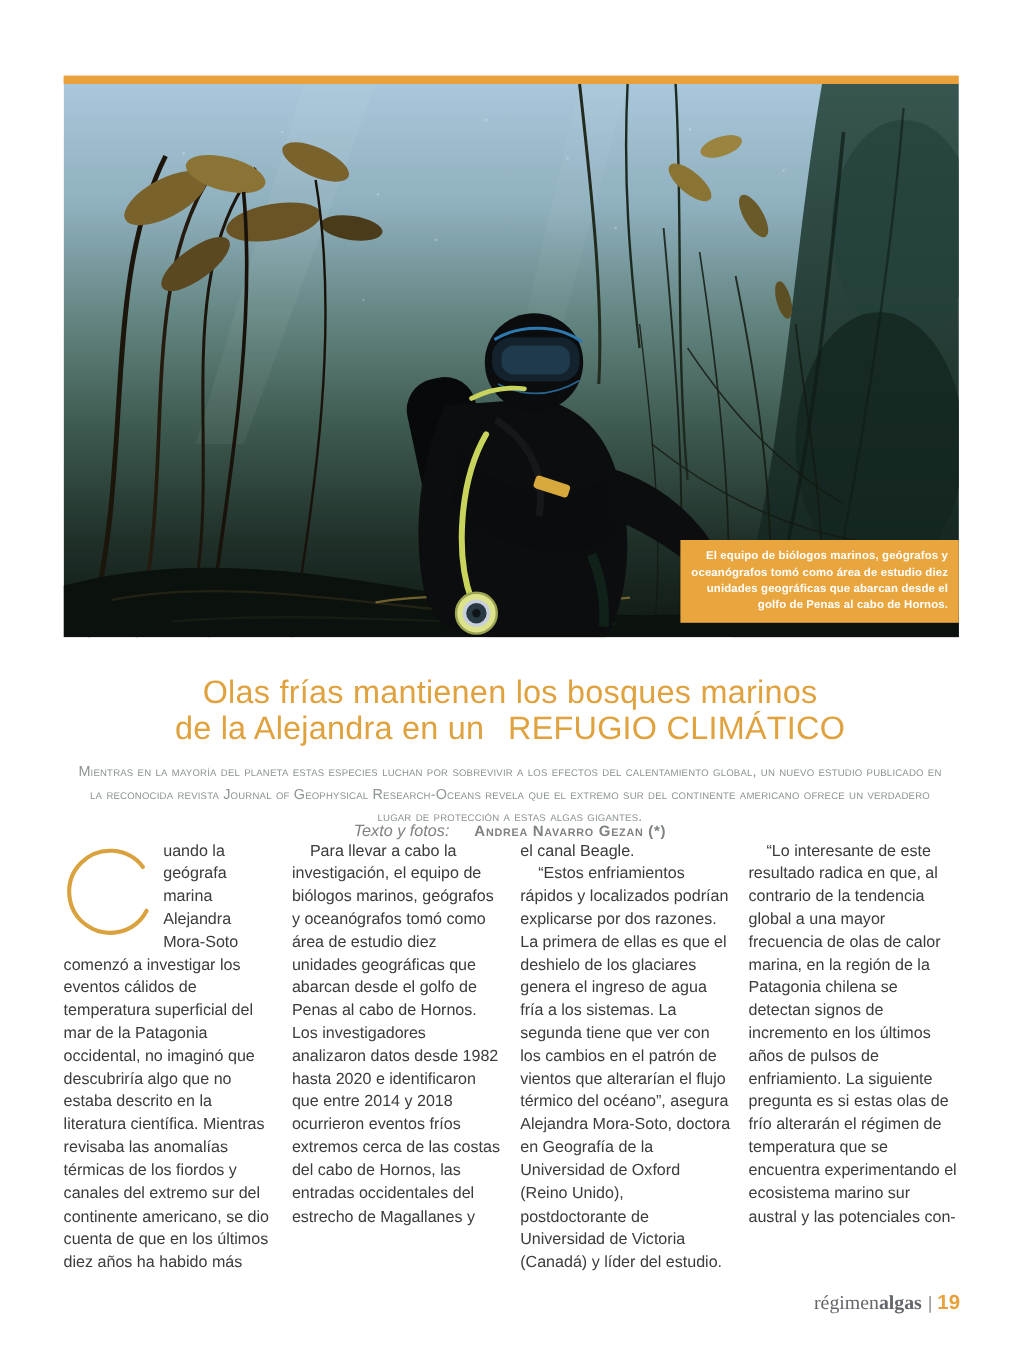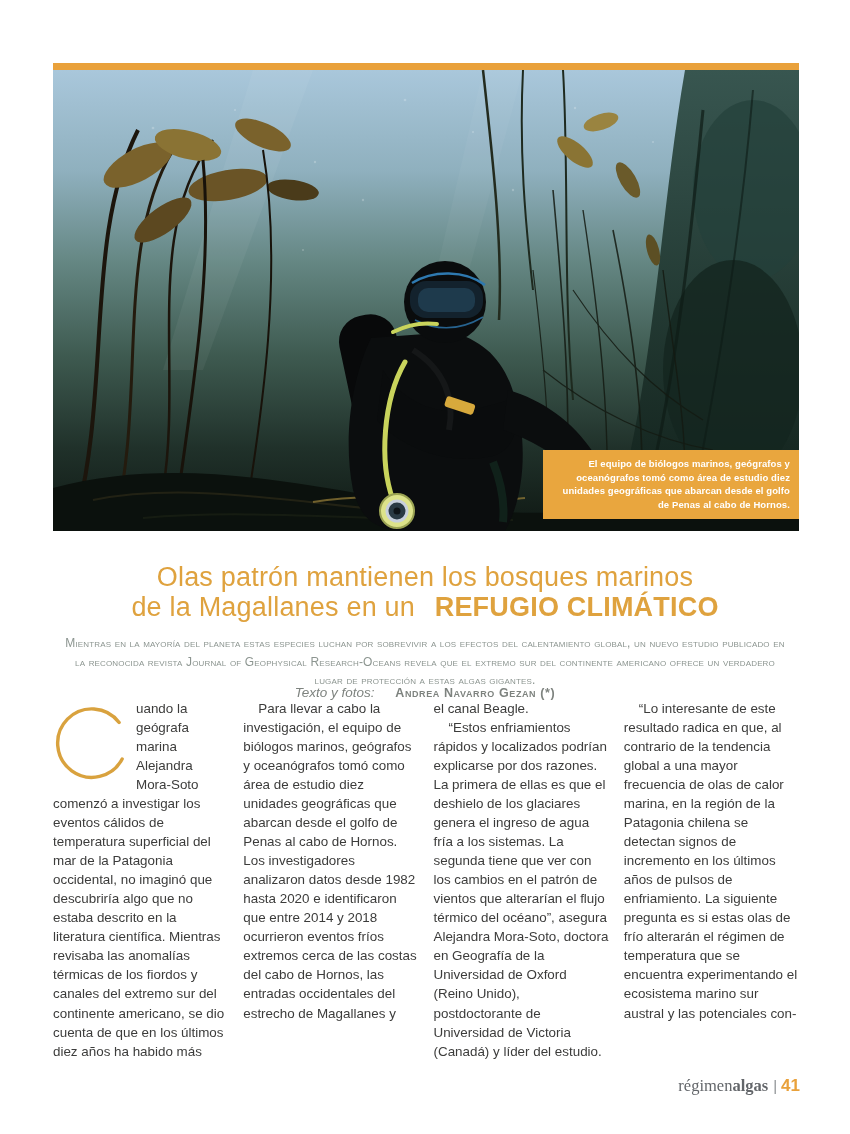--- a/index.html
+++ b/index.html
@@ -10,31 +10,31 @@
   }
   .top-rule {
     position:absolute; left:53px; top:63px; width:746px; height:7px;
     background:#E9A13B;
   }
   .photo {
     position:absolute; left:53px; top:70px; width:746px; height:461px;
   }
   .photo svg { display:block; }
   .photo-caption {
-    position:absolute; right:0; bottom:12px; width:256px; box-sizing:border-box;
+    position:absolute; right:0; bottom:12px; width:232px; box-sizing:border-box;
     background:#E9A63E; color:#ffffff; font-weight:bold;
     font-size:9.5px; line-height:1.42; text-align:right; padding:7px 9px 8px 9px;
     letter-spacing:0.1px;
   }
   .headline {
     position:absolute; left:0; width:850px; top:544px; text-align:center;
     color:#DFA23E; font-size:27px; line-height:1.12; font-weight:300;
     letter-spacing:0.2px;
   }
-  .headline .emph { font-weight:700;margin-left:12px; }
+  .headline .emph { font-weight:400;margin-left:12px; }
   .standfirst {
     position:absolute; left:62px; width:726px; top:612px; text-align:center;
     color:#8C9590; font-variant:small-caps; font-size:12px; line-height:1.55;
     letter-spacing:0.15px;
     margin-top:22px;
   }
   .byline {
     position:absolute; left:0; width:850px; top:671px; text-align:center;
     color:#7E837F; font-size:13.5px;
   }
@@ -173,22 +173,22 @@
           <circle cx="310" cy="130" r="1.2"></circle>
         <circle cx="250" cy="180" r="1.1"></circle>
           <circle cx="460" cy="120" r="1.2"></circle>
       </g>
     </svg>
 
     <div class="photo-caption">El equipo de biólogos marinos, geógrafos y oceanógrafos tomó como área de estudio diez unidades geográficas que abarcan desde el golfo de Penas al cabo de Hornos.</div>
   </div>
 
   <h1 class="headline">
-    <span>Olas patrón mantienen los bosques marinos</span><br>
-    <span>de la Magallanes en un </span><span class="emph">REFUGIO CLIMÁTICO</span>
+    <span>Olas frías mantienen los bosques marinos</span><br>
+    <span>de la Alejandra en un </span><span class="emph">REFUGIO CLIMÁTICO</span>
   </h1>
 
   <p class="standfirst">Mientras en la mayoría del planeta estas especies luchan por sobrevivir a los efectos del calentamiento global, un nuevo estudio publicado en la reconocida revista Journal of Geophysical Research-Oceans revela que el extremo sur del continente americano ofrece un verdadero lugar de protección a estas algas gigantes.</p>
 
   <p class="byline">
     <span class="prefix">Texto y fotos:</span>
     <span class="author">Andrea Navarro Gezan (*)</span>
   </p>
 
   <div class="columns">
@@ -212,16 +212,16 @@
     </div>
     <div class="col">
       <p class="indent">“Lo interesante de este resultado radica en que, al contrario de la tendencia global a una mayor frecuencia de olas de calor marina, en la región de la Patagonia chilena se detectan signos de incremento en los últimos años de pulsos de enfriamiento. La siguiente pregunta es si estas olas de frío alterarán el régimen de temperatura que se encuentra experimentando el ecosistema marino sur austral y las potenciales con-</p>
     </div>
   </div>
 
   <div class="footer">
     <span class="brand">régimen</span>
       <span class="brand-bold">algas</span>
     <span class="divider">|</span>
-    <span class="page-num">41</span>
+    <span class="page-num">19</span>
   </div>
 
 </div>
 
 </body></html>

